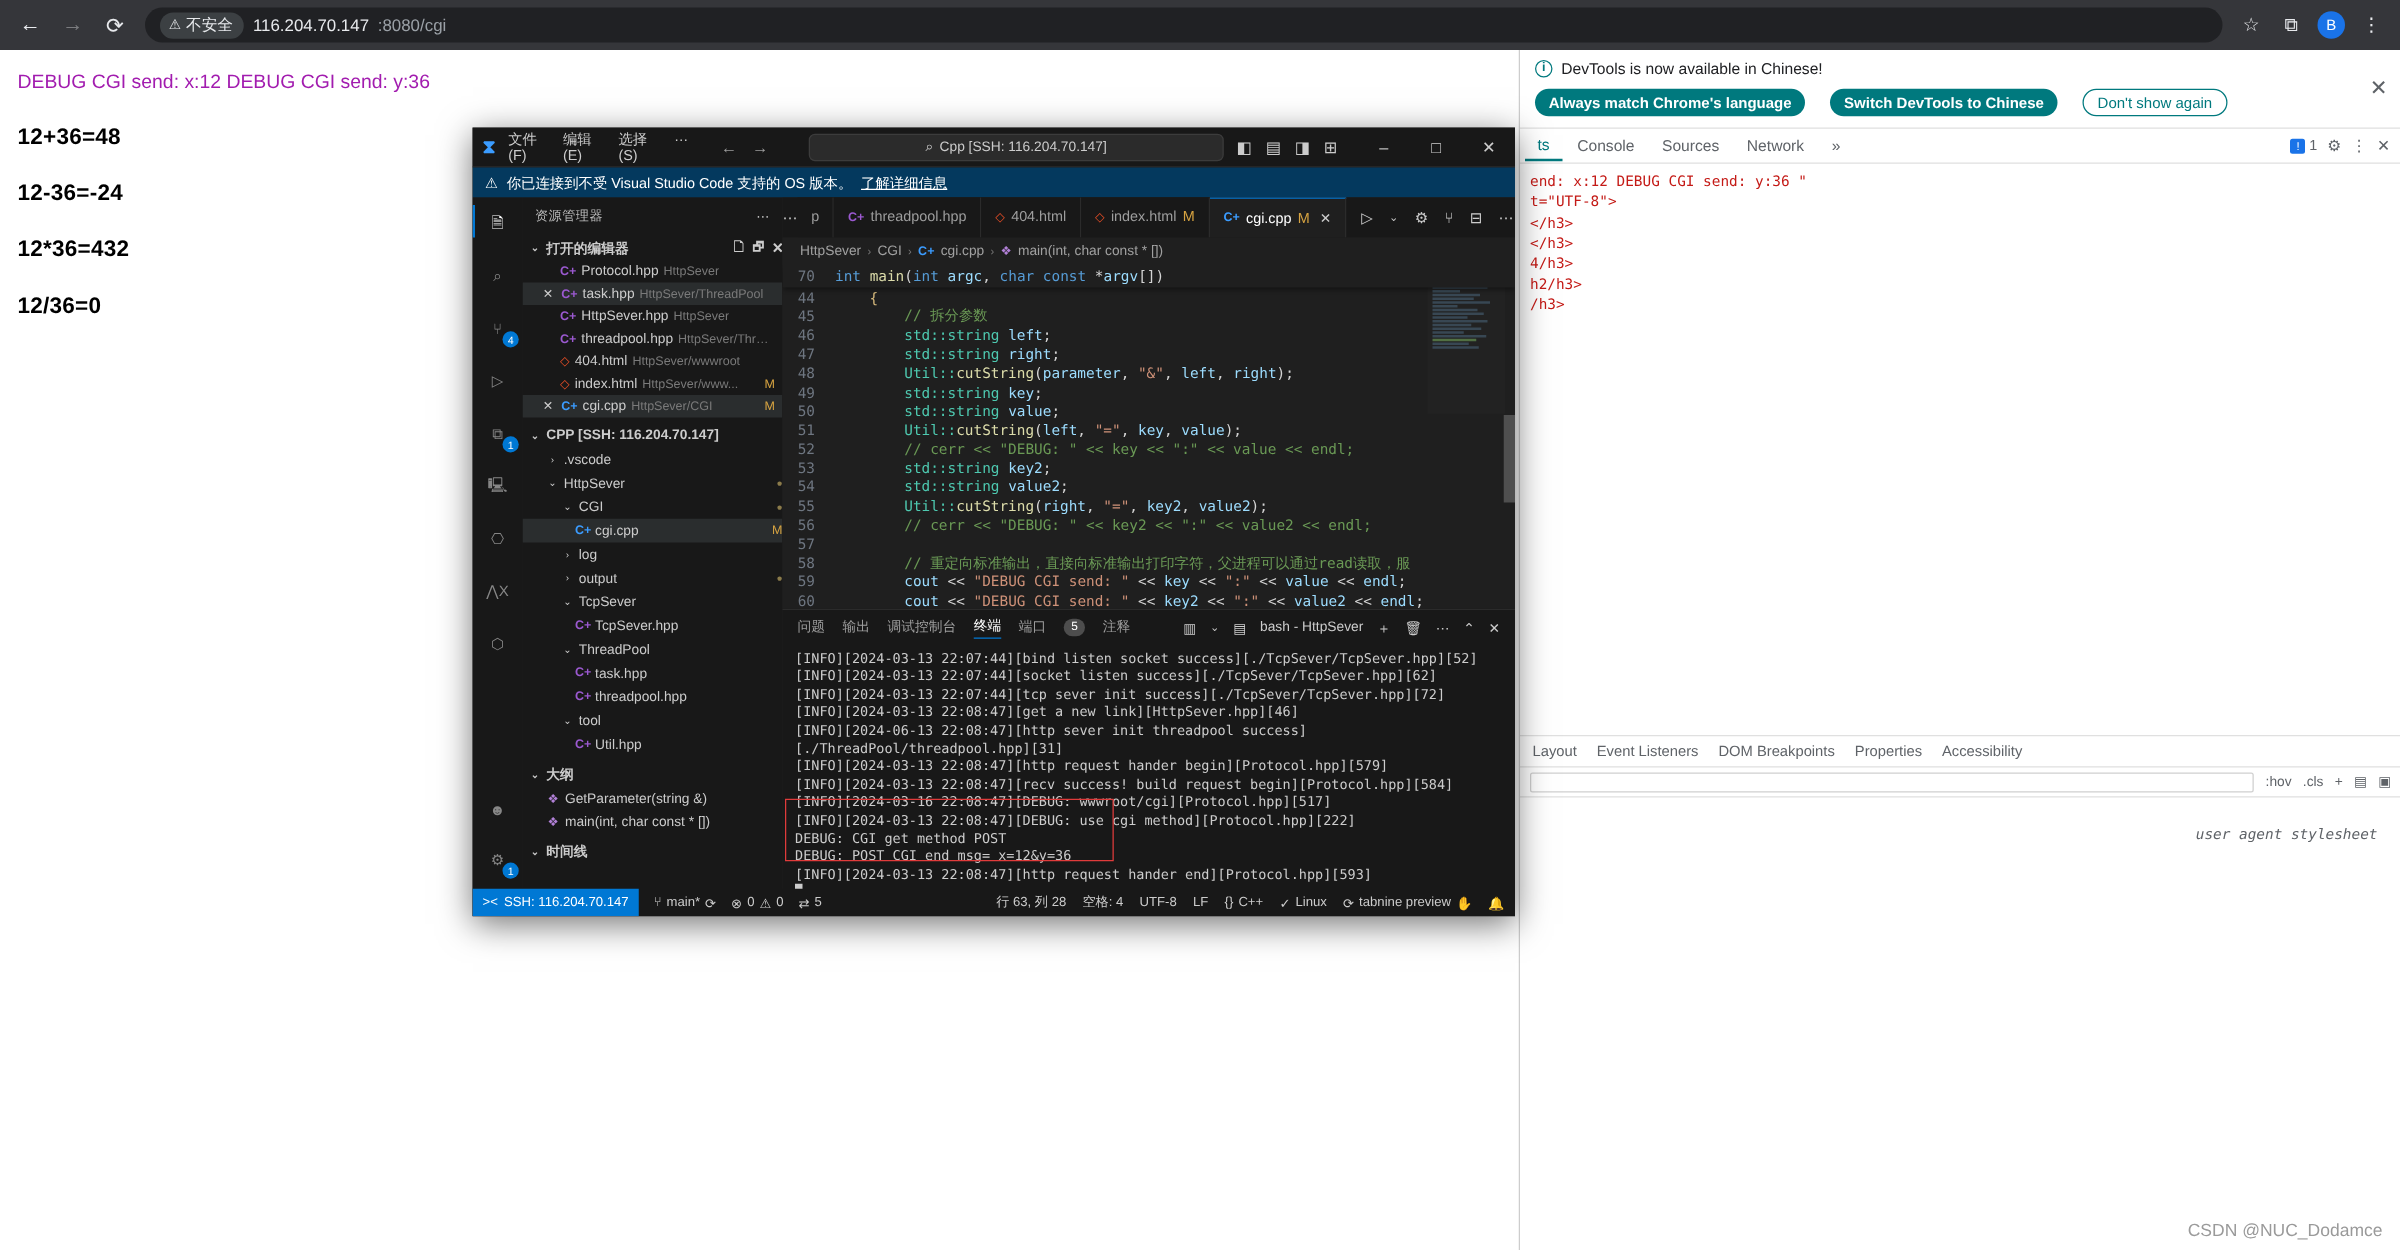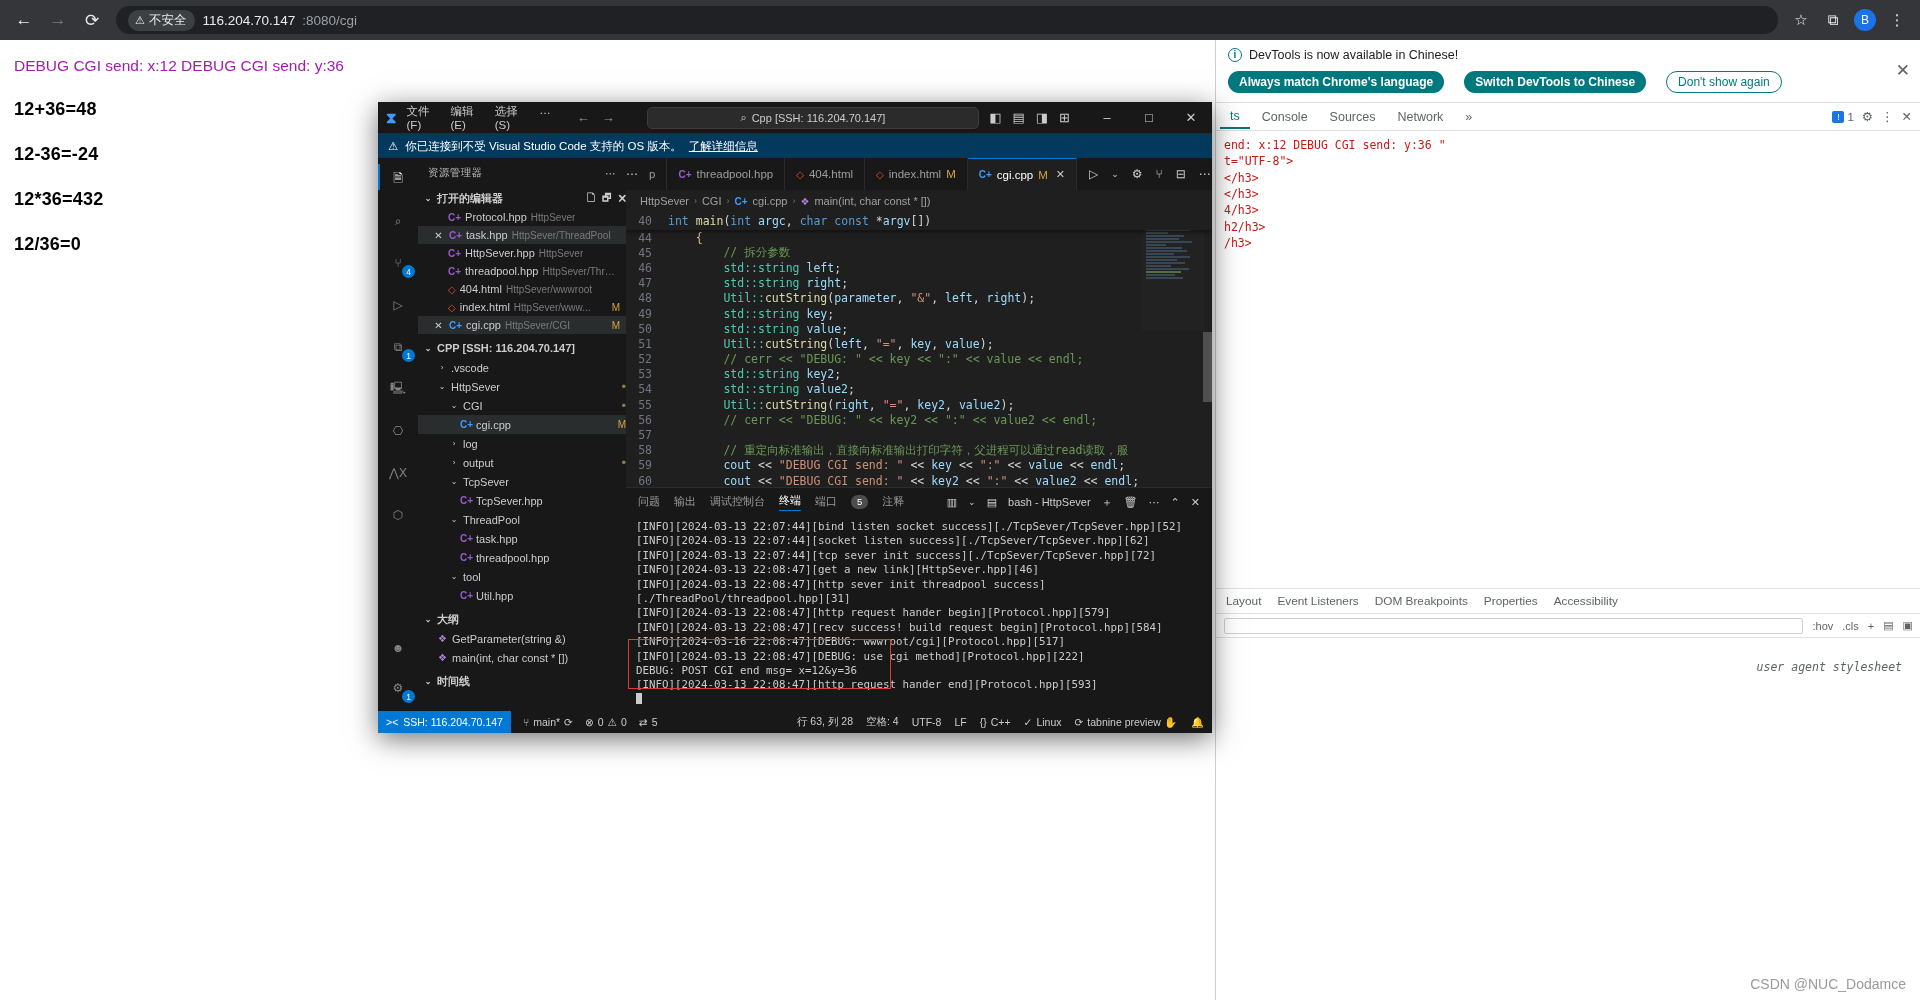--- a/index.html
+++ b/index.html
@@ -574,21 +574,21 @@
         <span class="bc-sep">›</span>
         <span class="icon-cpp blue">C+</span>
         <span>cgi.cpp</span>
         <span class="bc-sep">›</span>
         <span class="bc-sym">❖</span>
         <span>main(int, char const * [])</span>
       </div>
 
       <div class="vs-editor">
         <div class="sticky-line">
-          <span class="ln">40</span>
+          <span class="ln">70</span>
           <span class="code-txt"><span class="kw">int</span> <span class="fn">main</span><span class="op">(</span><span class="kw">int</span> <span class="var">argc</span><span class="op">,</span> <span class="kw">char</span> <span class="kw">const</span> <span class="op">*</span><span class="var">argv</span><span class="op">[])</span></span>
         </div>
 
         <div class="code-line">
             <span class="ln">44</span>
             <span class="code-txt"><span class="yl">    {</span></span>
           </div>
         <div class="code-line">
             <span class="ln">45</span>
             <span class="code-txt cmt">        // 拆分参数</span>
@@ -699,25 +699,26 @@
             <span>⋯</span>
             <span>⌃</span>
             <span>✕</span>
           </span>
         </div>
         <div class="term-body">
           <div>[INFO][2024-03-13 22:07:44][bind listen socket success][./TcpSever/TcpSever.hpp][52]</div>
           <div>[INFO][2024-03-13 22:07:44][socket listen success][./TcpSever/TcpSever.hpp][62]</div>
           <div>[INFO][2024-03-13 22:07:44][tcp sever init success][./TcpSever/TcpSever.hpp][72]</div>
           <div>[INFO][2024-03-13 22:08:47][get a new link][HttpSever.hpp][46]</div>
-          <div>[INFO][2024-03-13 22:08:47][http sever init threadpool success][./ThreadPool/threadpool.hpp][31]</div>
+          <div>[INFO][2024-06-13 22:08:47][http sever init threadpool success][./ThreadPool/threadpool.hpp][31]</div>
           <div>[INFO][2024-03-13 22:08:47][http request hander begin][Protocol.hpp][579]</div>
           <div>[INFO][2024-03-13 22:08:47][recv success! build request begin][Protocol.hpp][584]</div>
           <div>[INFO][2024-03-16 22:08:47][DEBUG: wwwroot/cgi][Protocol.hpp][517]</div>
           <div>[INFO][2024-03-13 22:08:47][DEBUG: use cgi method][Protocol.hpp][222]</div>
+          <div>DEBUG: CGI get method POST</div>
           <div>DEBUG: POST CGI end msg= x=12&amp;y=36</div>
           <div>[INFO][2024-03-13 22:08:47][http request hander end][Protocol.hpp][593]</div>
           <div><span class="term-cursor"></span></div>
         </div>
       </div>
 
     </div>
   </div>
 
   <div class="vs-status">

